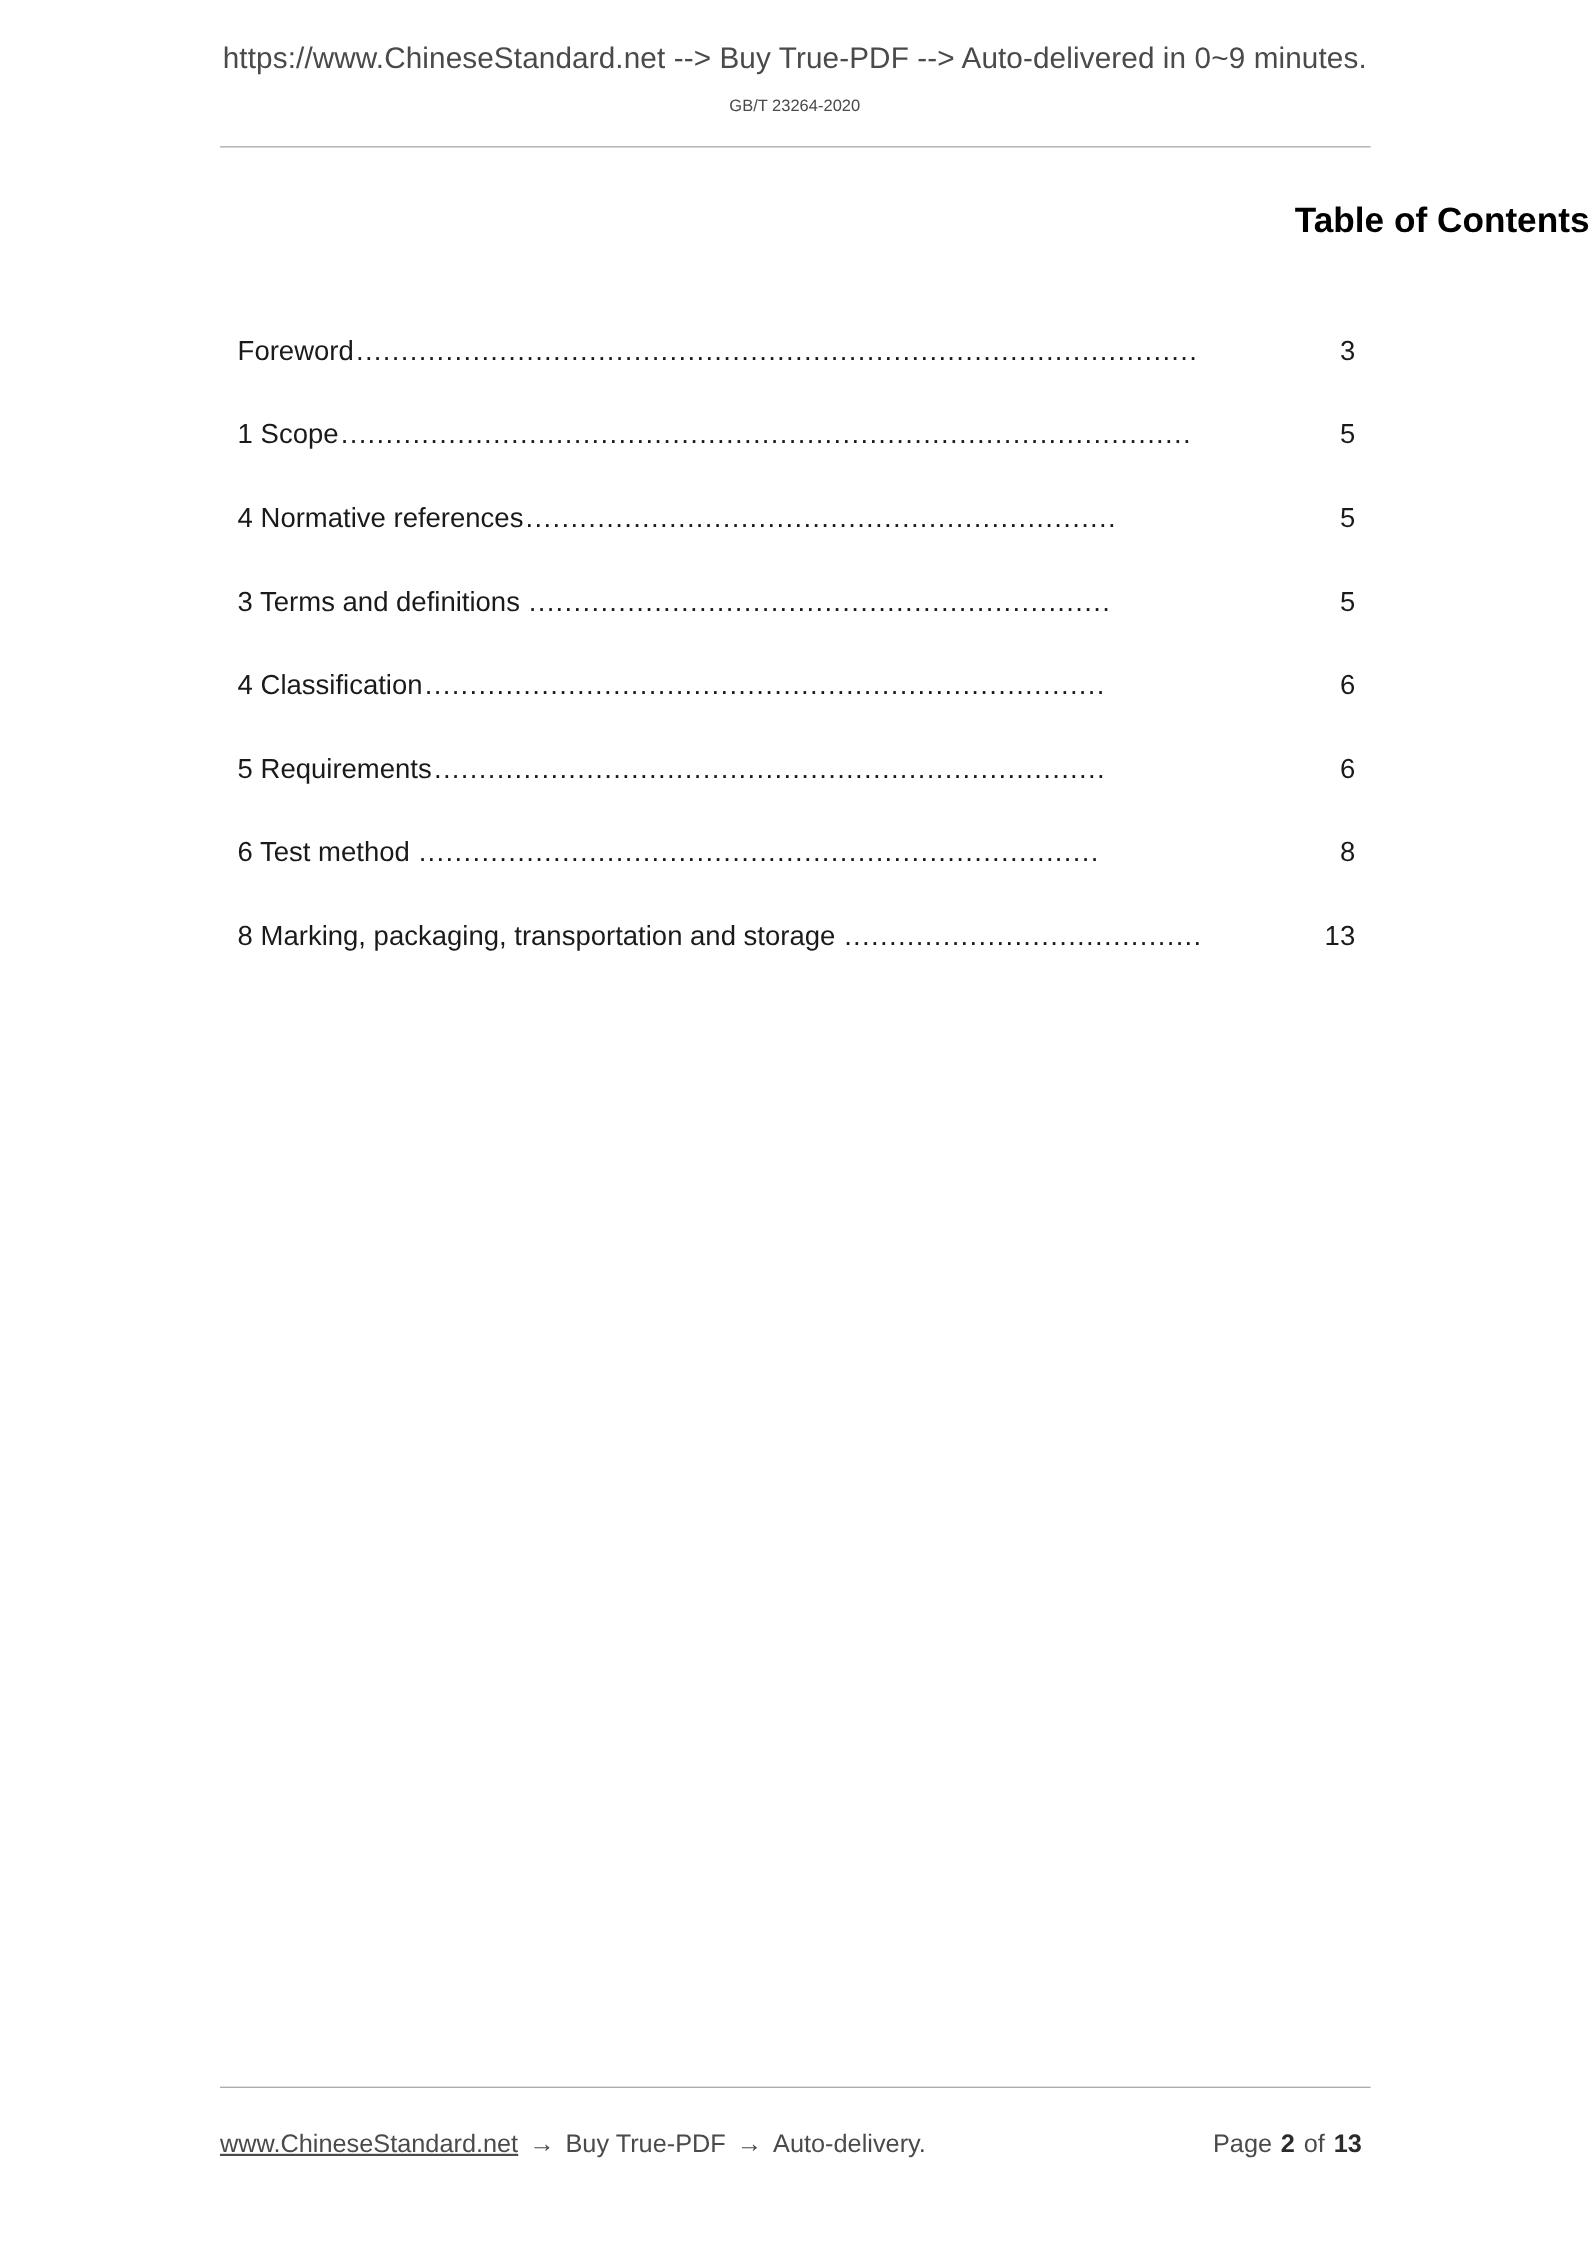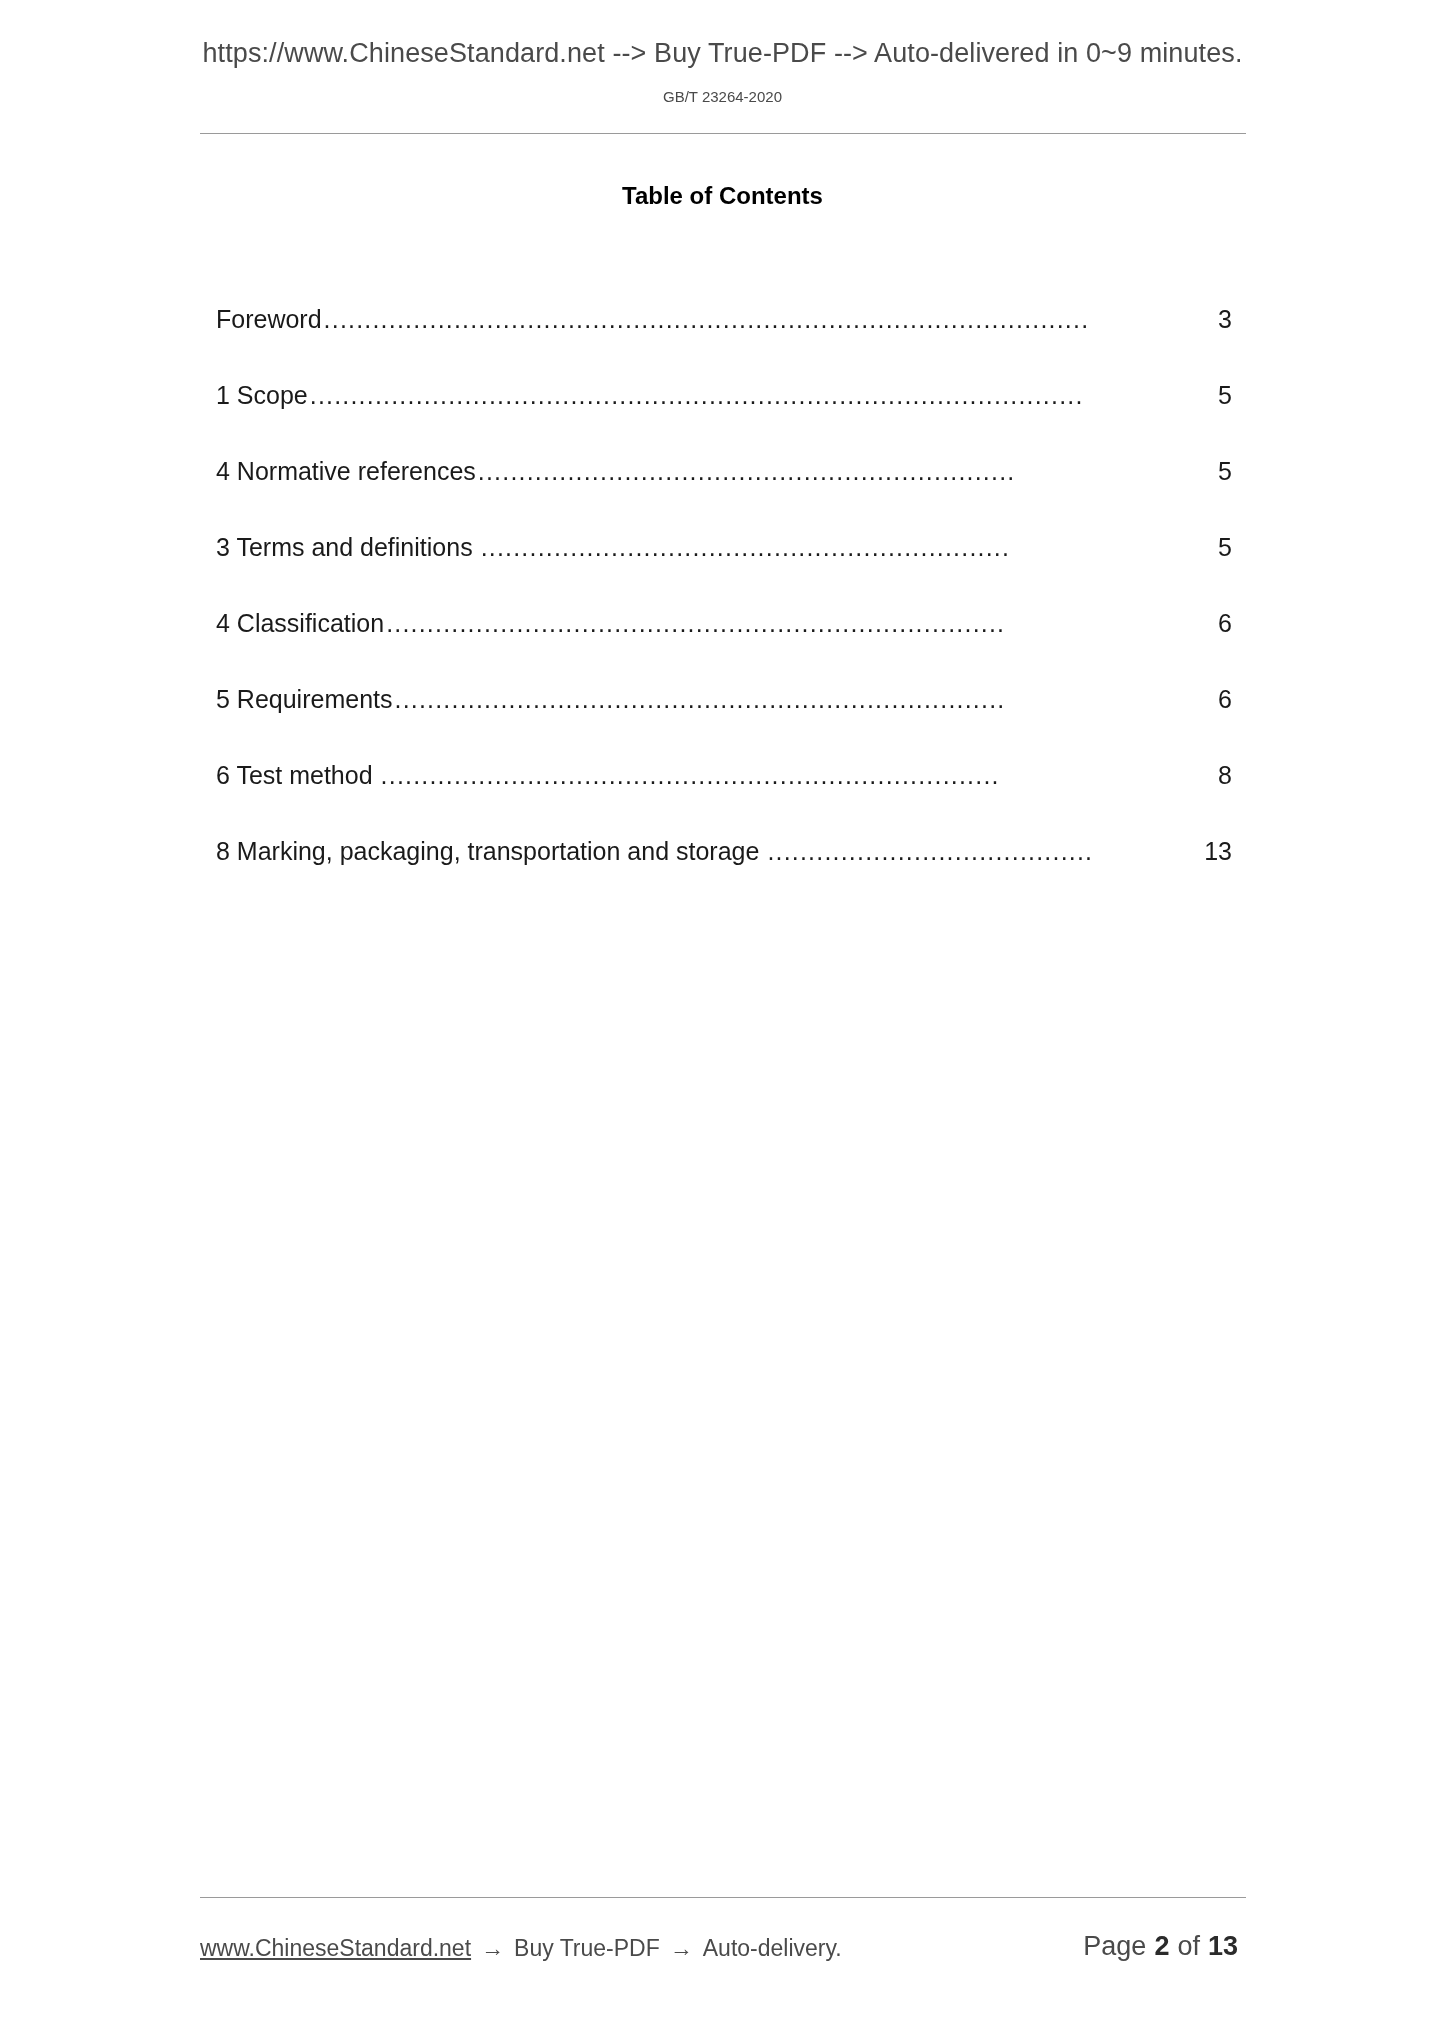--- a/index.html
+++ b/index.html
@@ -51,22 +51,22 @@
     height: 1px;
     background: #9a9a9a;
   }
 
   
   .toc-title {
     position: absolute;
     top: 182px;
     left: 0;
     width: 1445px;
-    text-align: center;
-    font-size: 24px;
+    text-align: right;
+    font-size: 32px;
     font-weight: bold;
     color: #000000;
   }
 
   
   .toc-list {
     position: absolute;
     top: 305px;
     left: 216px;
     width: 1016px;
@@ -135,21 +135,21 @@
   .footer-arrow {
     font-size: 23px;
     color: #4a4a4a;
   }
   .footer-right {
     position: absolute;
     right: 8px;
     display: flex;
     align-items: center;
     gap: 8px;
-    font-size: 27px;
+    font-size: 23px;
     color: #4a4a4a;
   }
   .footer-right .num {
     font-weight: bold;
     color: #2b2b2b;
   }
 </style>
 </head>
 <body>
 

